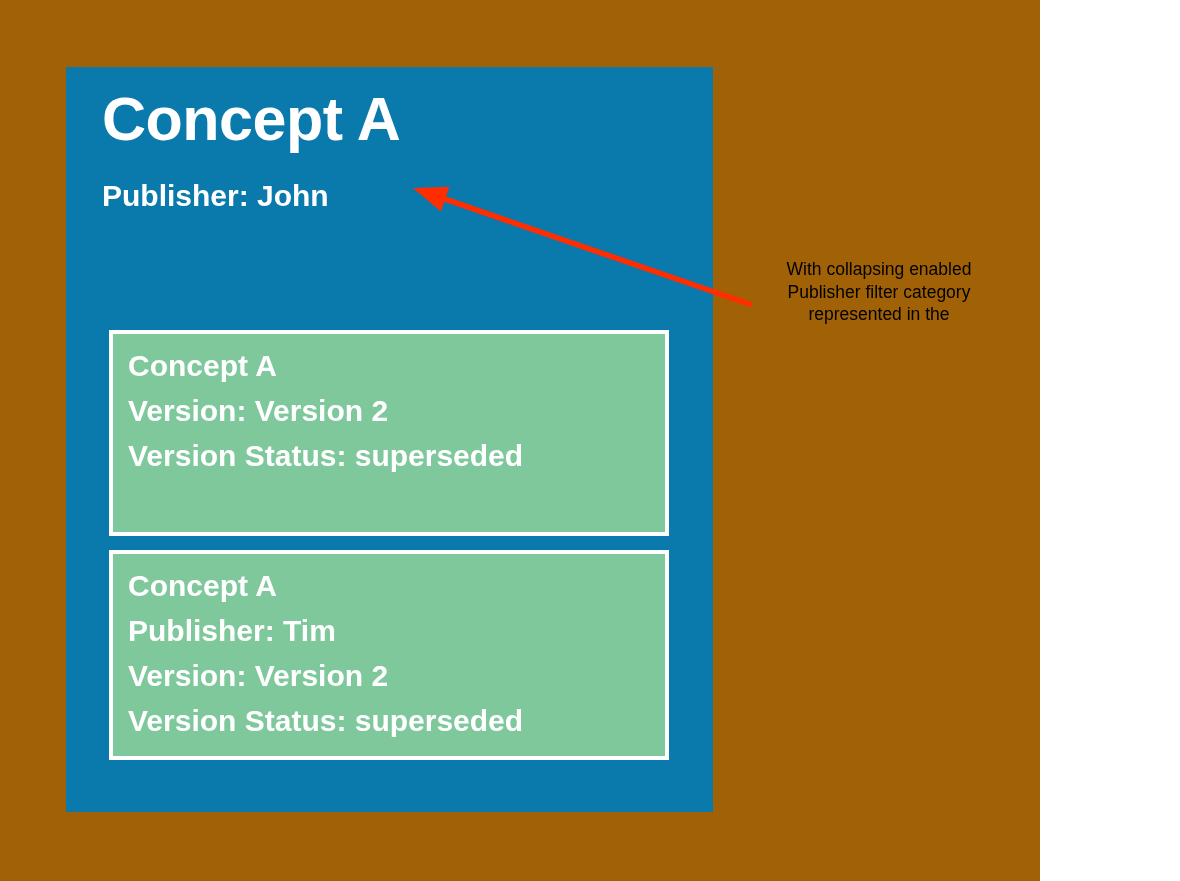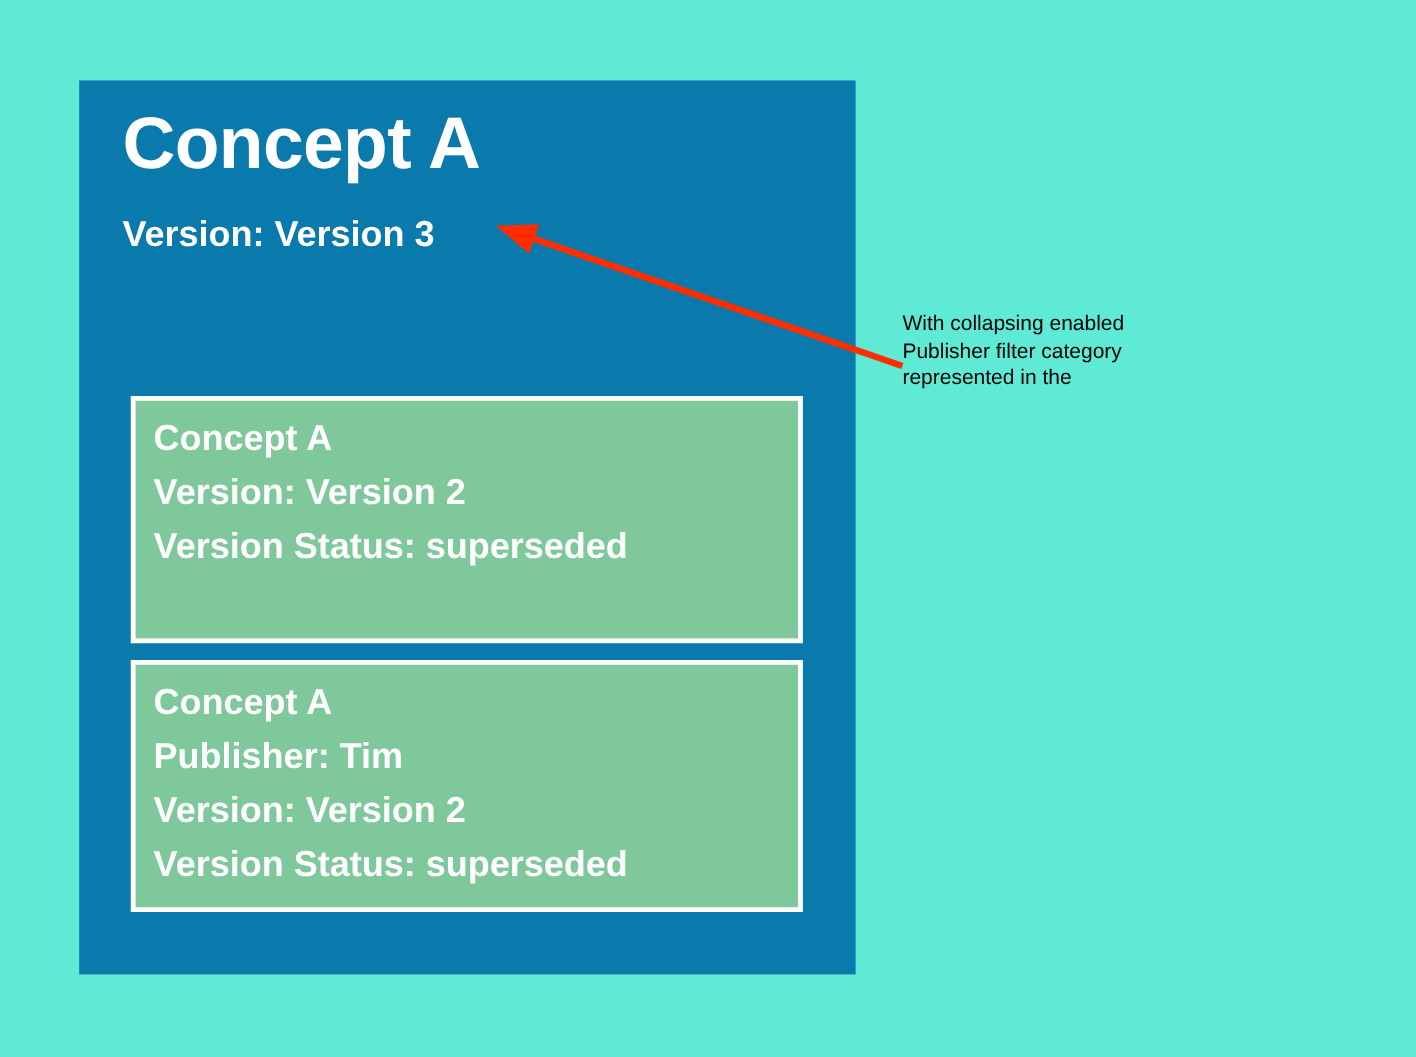--- a/index.html
+++ b/index.html
@@ -77,21 +77,21 @@
     color: #ffffff;
     white-space: nowrap;
   }
 
   
   .annotation {
     position: absolute;
     left: 752px;
     top: 258px;
     width: 254px;
-    text-align: left;
+    text-align: center;
   }
   .annotation .note-line {
     font-size: 17.5px;
     font-weight: normal;
     line-height: 22.5px;
     color: #000000;
     white-space: nowrap;
   }
 
   
@@ -100,28 +100,28 @@
     left: 0;
     top: 0;
     width: 1180px;
     height: 881px;
     pointer-events: none;
   }
 </style>
 </head>
 <body>
 
-<div id="canvas" style="width: 1180px; height: 881px; background: #5eead4;">
+<div id="canvas" style="width: 1040px; height: 881px; background: #a16207;">
 
   <div class="concept-panel" style="background: rgb(10, 121, 172);">
 
     <div class="panel-title" style="color: rgb(255, 255, 255);">Concept A</div>
 
     <div class="panel-meta">
-      <div class="meta-line" style="color: rgb(255, 255, 255);">Version: Version 3</div>
+      <div class="meta-line" style="color: rgb(255, 255, 255);">Publisher: John</div>
     </div>
 
     <div class="version-card card-1" style="background: rgb(127, 200, 156); border-color: rgb(255, 255, 255);">
       <div class="card-line" style="color: rgb(255, 255, 255);">Concept A</div>
       <div class="card-line" style="color: rgb(255, 255, 255);">Version: Version 2</div>
       <div class="card-line" style="color: rgb(255, 255, 255);">Version Status: superseded</div>
     </div>
 
     <div class="version-card card-2" style="background: rgb(127, 200, 156); border-color: rgb(255, 255, 255);">
       <div class="card-line" style="color: rgb(255, 255, 255);">Concept A</div>

